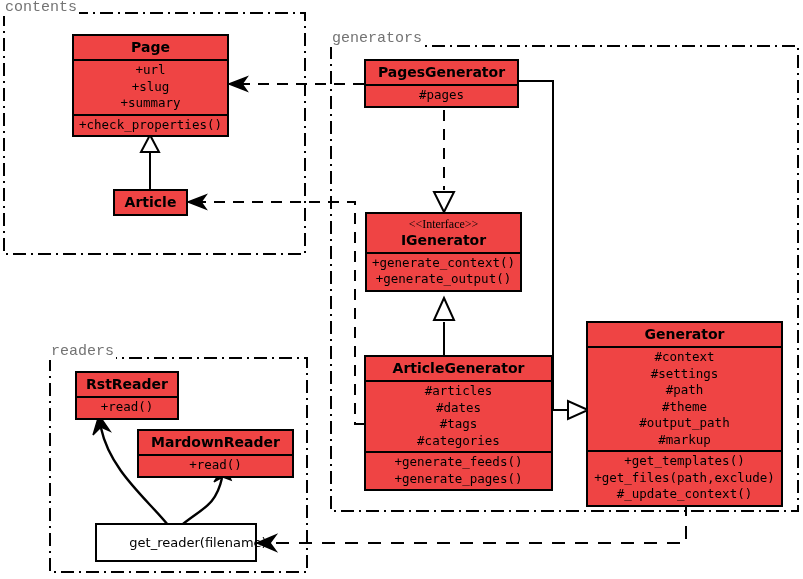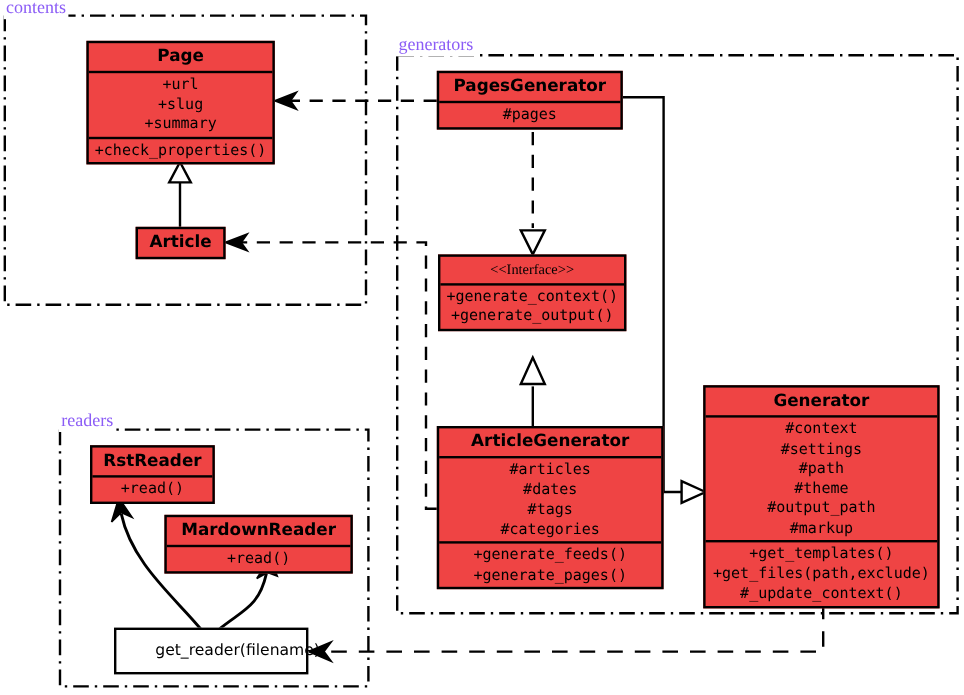--- a/index.html
+++ b/index.html
@@ -20,22 +20,22 @@
   .uml .compartment div{font-family:"DejaVu Sans Mono",monospace;
                         font-size:12.5px;line-height:1.32;white-space:nowrap;
                         text-align:center;}
   .plainbox{position:absolute;background:#fff;border:2px solid #000;
             box-sizing:border-box;z-index:5;display:flex;align-items:center;
             justify-content:center;}
   .plainbox span{font-family:"DejaVu Sans",sans-serif;font-size:13px;
                  white-space:nowrap;}
 
   
-  .pkglabel{position:absolute;font-family:Liberation Serif, serif;
-            font-size:15px;color:#8b5cf6;background:#fff;z-index:6;
+  .pkglabel{position:absolute;font-family:Liberation Mono, monospace;
+            font-size:15px;color:#737373;background:#fff;z-index:6;
             white-space:nowrap;padding:0 2px;}
 </style>
 </head>
 <body>
 
 <div id="stage">
 
   <svg viewBox="0 0 803 579">
     <defs>
       <marker id="hollowTriUp" markerWidth="16" markerHeight="14" refX="1" refY="7" orient="auto" markerUnits="userSpaceOnUse">
@@ -133,20 +133,21 @@
   <div class="uml" style="left:364px;top:59px;width:155px;">
     <div class="name">PagesGenerator</div>
     <div class="compartment">
       <div>#pages</div>
     </div>
   </div>
 
   <div class="uml" style="left:365px;top:212px;width:157px;">
     <div class="name" style="padding-top:4px;">
       <div class="stereo">&lt;&lt;Interface&gt;&gt;</div>
+      <div>IGenerator</div>
     </div>
     <div class="compartment">
       <div>+generate_context()</div>
       <div>+generate_output()</div>
     </div>
   </div>
 
   <div class="uml" style="left:364px;top:355px;width:189px;">
     <div class="name">ArticleGenerator</div>
     <div class="compartment">

